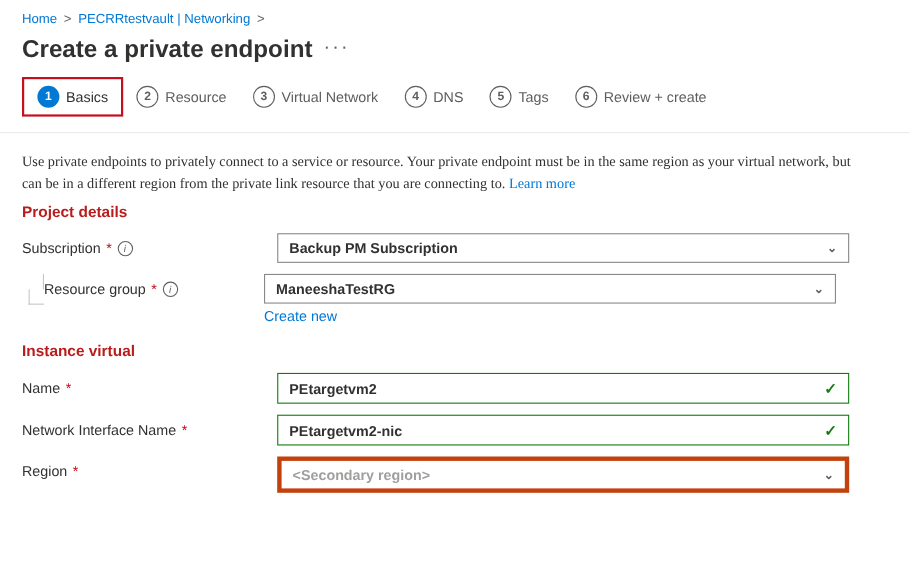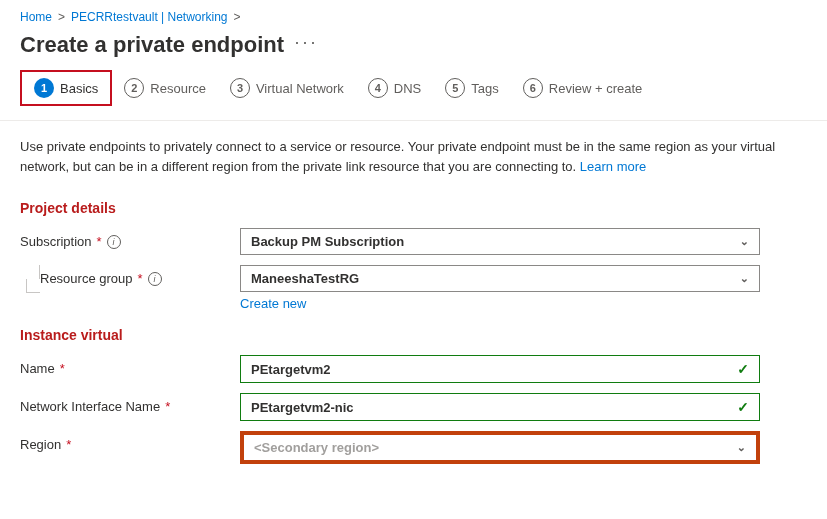--- a/index.html
+++ b/index.html
@@ -78,39 +78,40 @@
       color: #605e5c;
       background: #fff;
     }
     .content {
       padding: 16px 20px;
     }
     .description {
       font-size: 13px;
       color: #323130;
       line-height: 1.5;
-      margin-bottom: 24px;
+      margin-bottom: 8px;
       max-width: 760px;
+      font-family: Liberation Serif, serif;
     }
     .description a {
       color: #0078d4;
       text-decoration: none;
     }
     .section-title {
       font-size: 14px;
       font-weight: 600;
       color: #b91c1c;
       margin-bottom: 12px;
       margin-top: 4px;
     }
     .form-row {
       display: flex;
       align-items: flex-start;
       margin-bottom: 10px;
-      gap: 0;
+      gap: 12px;
     }
     .form-label-col {
       width: 220px;
       padding-top: 6px;
       flex-shrink: 0;
     }
     .form-label {
       font-size: 13px;
       color: #323130;
       display: flex;

